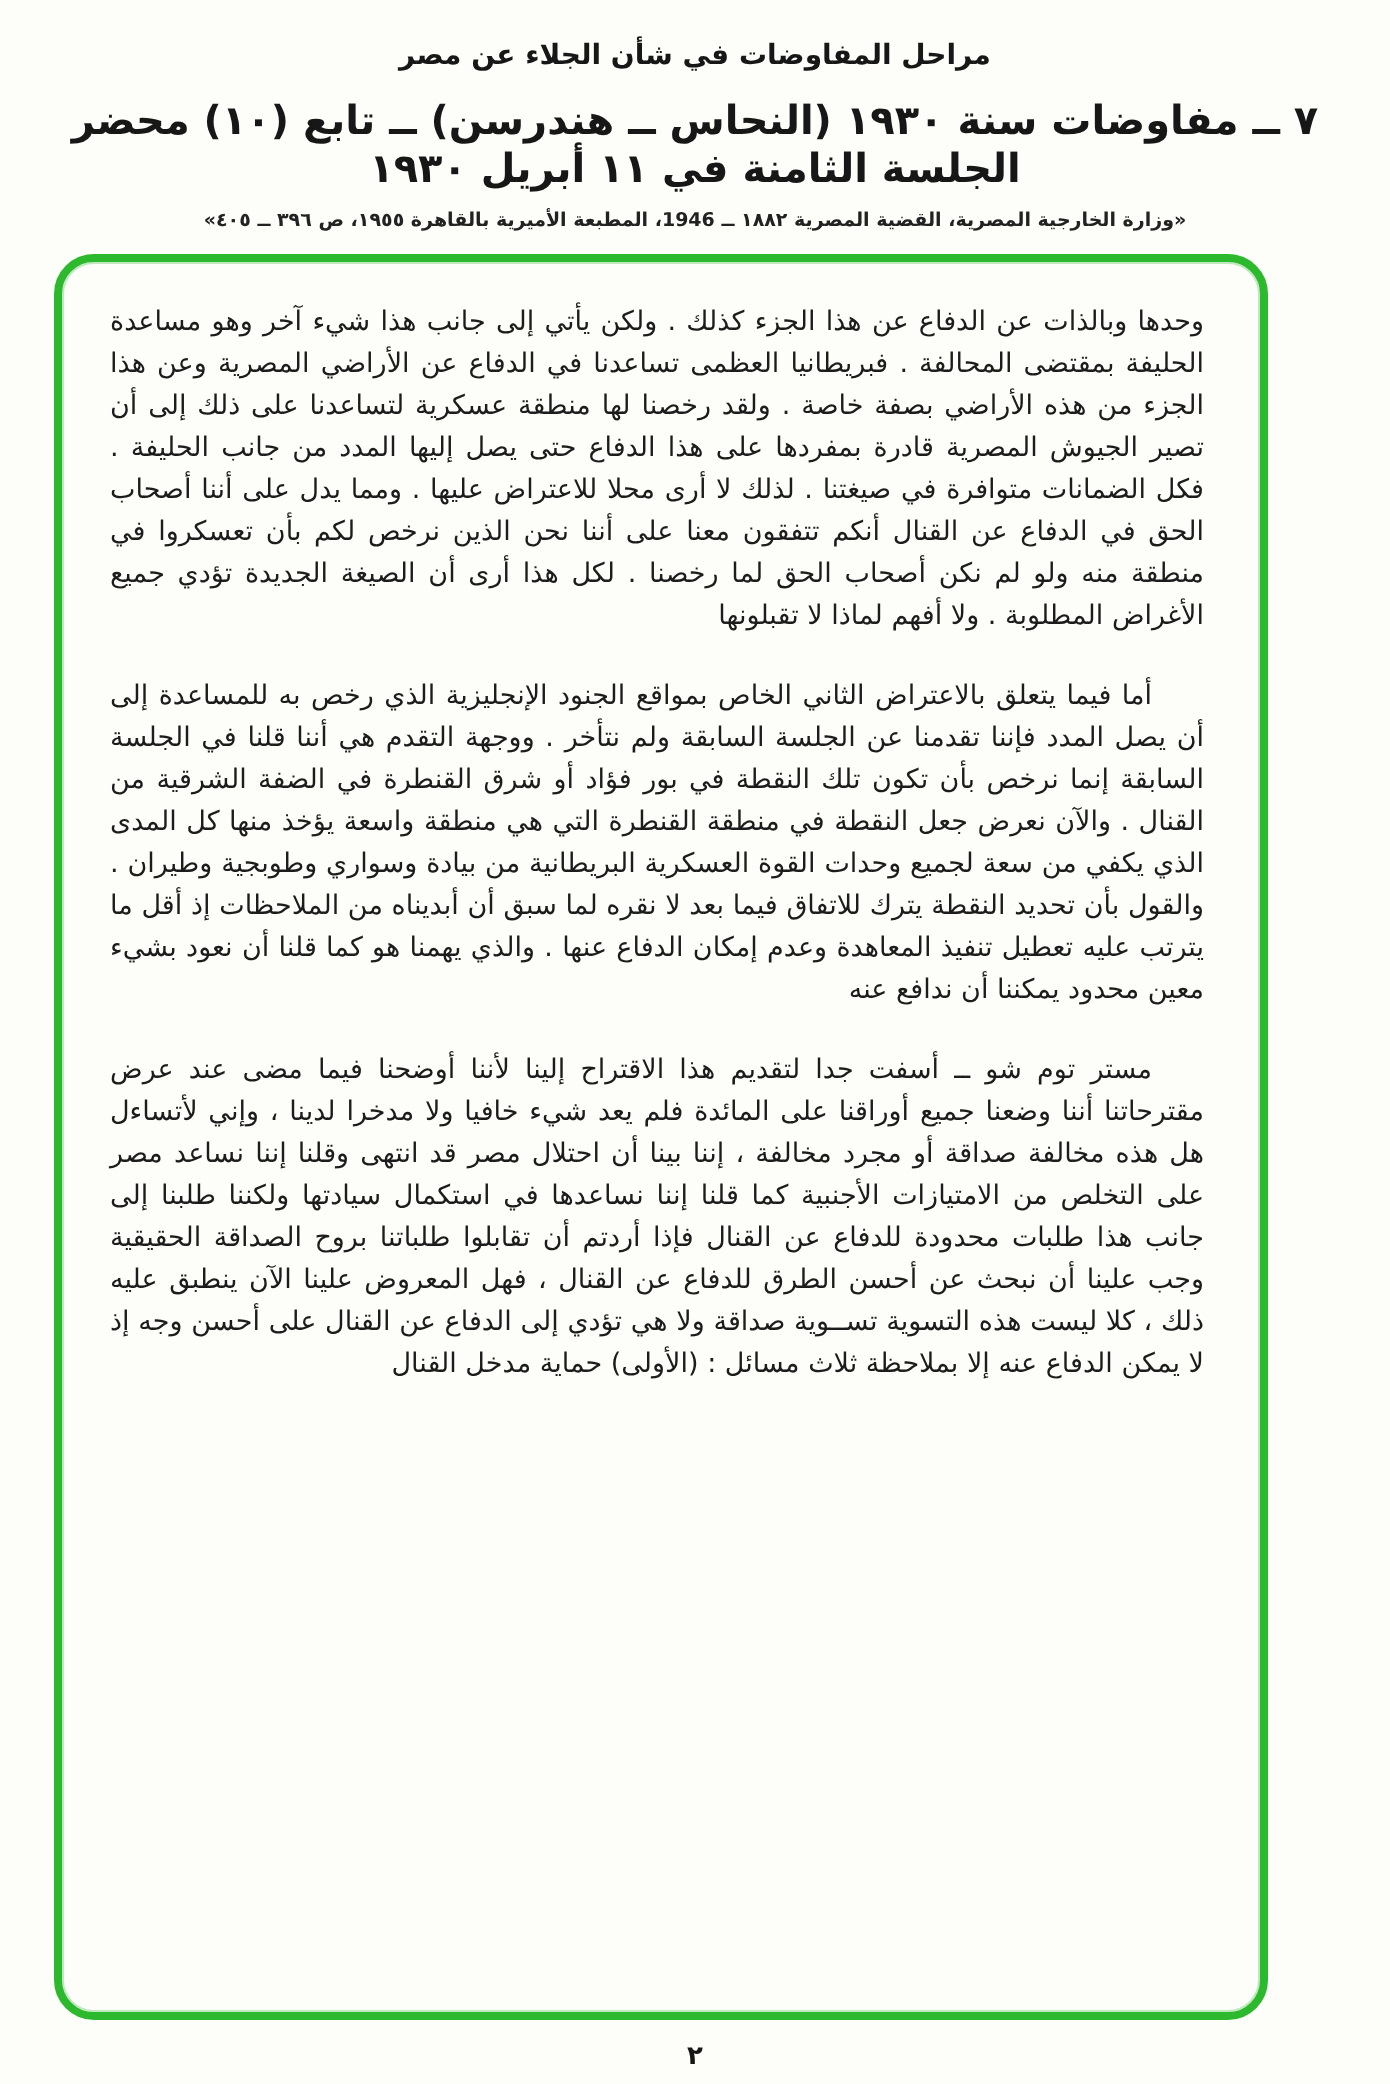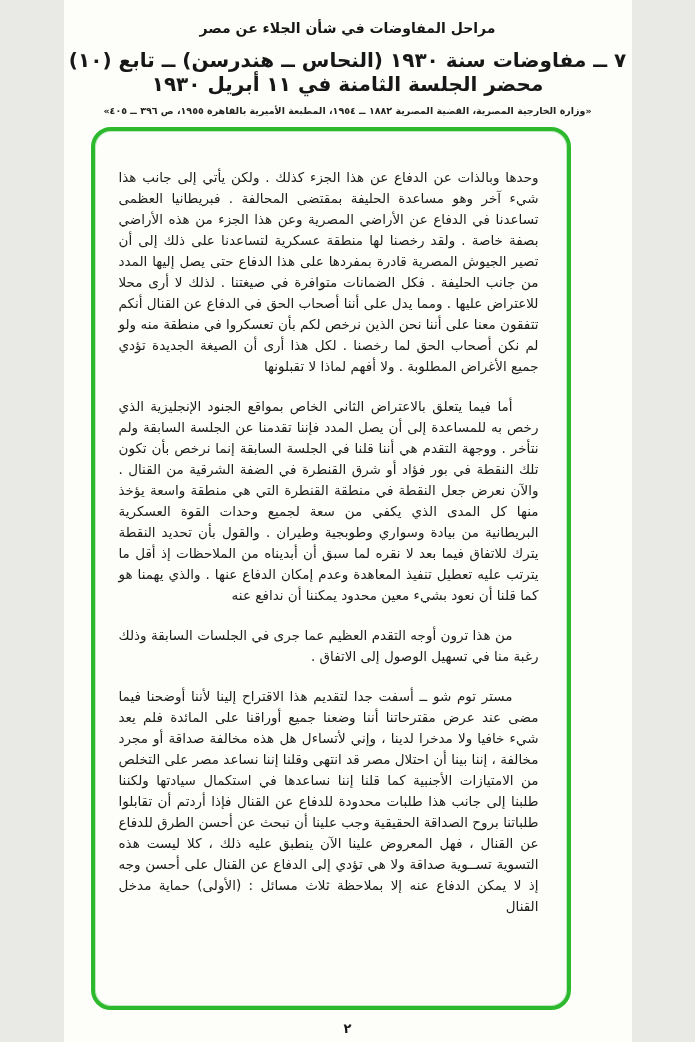--- a/index.html
+++ b/index.html
@@ -3,21 +3,21 @@
 <meta charset="utf-8">
 <style>
   html, body {
     margin: 0;
     padding: 0;
     background: #e9e9e6;
     font-family: "DejaVu Sans", sans-serif;
   }
   .page {
     position: relative;
-    width: 568px;
+    width: 695px;
     height: 1042px;
     margin: 0 auto;
     background: #fdfdfa;
     direction: rtl;
     overflow: hidden;
     color: #171717;
   }
   .doc-header {
     text-align: center;
     padding-top: 20px;
@@ -40,21 +40,21 @@
   }
   .body-frame {
     position: absolute;
     top: 127px;
     left: 27px;
     right: 61px;
     bottom: 32px;
     border: 4px solid #2db92d;
     border-radius: 20px;
     box-shadow: 0 0 0 1px #bfe8bf inset;
-    padding: 36px 28px 10px 24px;
+    padding: 20px 28px 10px 24px;
     box-sizing: border-box;
     overflow: hidden;
     background: #fdfdfa;
   }
   .body-frame p {
     margin: 0 0 19px 0;
     font-size: 13.5px;
     line-height: 21px;
     text-align: justify;
     text-justify: inter-word;
@@ -74,25 +74,24 @@
   }
 </style>
 </head>
 <body>
 
 <div class="page">
 
   <div class="doc-header">
     <div class="doc-title">مراحل المفاوضات في شأن الجلاء عن مصر</div>
     <div class="doc-subtitle">٧ ــ مفاوضات سنة ١٩٣٠ (النحاس ــ هندرسن) ــ تابع (١٠) محضر الجلسة الثامنة في ١١ أبريل ١٩٣٠</div>
-    <div class="doc-source">«وزارة الخارجية المصرية، القضية المصرية ١٨٨٢ ــ ١٩٥٤، المطبعة الأميرية بالقاهرة ١٩٥٥، ص ٣٩٦ ــ ٤٠٥»</div>
+    <div class="doc-source">«وزارة الخارجية المصرية، القضية المصرية ١٨٨٢ ــ 1946، المطبعة الأميرية بالقاهرة ١٩٥٥، ص ٣٩٦ ــ ٤٠٥»</div>
   </div>
 
   <div class="body-frame">
     <p>وحدها وبالذات عن الدفاع عن هذا الجزء كذلك . ولكن يأتي إلى جانب هذا شيء آخر وهو مساعدة الحليفة بمقتضى المحالفة . فبريطانيا العظمى تساعدنا في الدفاع عن الأراضي المصرية وعن هذا الجزء من هذه الأراضي بصفة خاصة . ولقد رخصنا لها منطقة عسكرية لتساعدنا على ذلك إلى أن تصير الجيوش المصرية قادرة بمفردها على هذا الدفاع حتى يصل إليها المدد من جانب الحليفة . فكل الضمانات متوافرة في صيغتنا . لذلك لا أرى محلا للاعتراض عليها . ومما يدل على أننا أصحاب الحق في الدفاع عن القنال أنكم تتفقون معنا على أننا نحن الذين نرخص لكم بأن تعسكروا في منطقة منه ولو لم نكن أصحاب الحق لما رخصنا . لكل هذا أرى أن الصيغة الجديدة تؤدي جميع الأغراض المطلوبة . ولا أفهم لماذا لا تقبلونها</p>
     <p class="indent">أما فيما يتعلق بالاعتراض الثاني الخاص بمواقع الجنود الإنجليزية الذي رخص به للمساعدة إلى أن يصل المدد فإننا تقدمنا عن الجلسة السابقة ولم نتأخر . ووجهة التقدم هي أننا قلنا في الجلسة السابقة إنما نرخص بأن تكون تلك النقطة في بور فؤاد أو شرق القنطرة في الضفة الشرقية من القنال . والآن نعرض جعل النقطة في منطقة القنطرة التي هي منطقة واسعة يؤخذ منها كل المدى الذي يكفي من سعة لجميع وحدات القوة العسكرية البريطانية من بيادة وسواري وطوبجية وطيران . والقول بأن تحديد النقطة يترك للاتفاق فيما بعد لا نقره لما سبق أن أبديناه من الملاحظات إذ أقل ما يترتب عليه تعطيل تنفيذ المعاهدة وعدم إمكان الدفاع عنها . والذي يهمنا هو كما قلنا أن نعود بشيء معين محدود يمكننا أن ندافع عنه</p>
-    <p class="indent">من هذا ترون أوجه التقدم العظيم عما جرى في الجلسات السابقة وذلك رغبة منا في تسهيل الوصول إلى الاتفاق .</p>
     <p class="indent">مستر توم شو ــ أسفت جدا لتقديم هذا الاقتراح إلينا لأننا أوضحنا فيما مضى عند عرض مقترحاتنا أننا وضعنا جميع أوراقنا على المائدة فلم يعد شيء خافيا ولا مدخرا لدينا ، وإني لأتساءل هل هذه مخالفة صداقة أو مجرد مخالفة ، إننا بينا أن احتلال مصر قد انتهى وقلنا إننا نساعد مصر على التخلص من الامتيازات الأجنبية كما قلنا إننا نساعدها في استكمال سيادتها ولكننا طلبنا إلى جانب هذا طلبات محدودة للدفاع عن القنال فإذا أردتم أن تقابلوا طلباتنا بروح الصداقة الحقيقية وجب علينا أن نبحث عن أحسن الطرق للدفاع عن القنال ، فهل المعروض علينا الآن ينطبق عليه ذلك ، كلا ليست هذه التسوية تســوية صداقة ولا هي تؤدي إلى الدفاع عن القنال على أحسن وجه إذ لا يمكن الدفاع عنه إلا بملاحظة ثلاث مسائل : (الأولى) حماية مدخل القنال</p>
   </div>
 
   <div class="page-number">٢</div>
 
 </div>
 
 </body></html>

